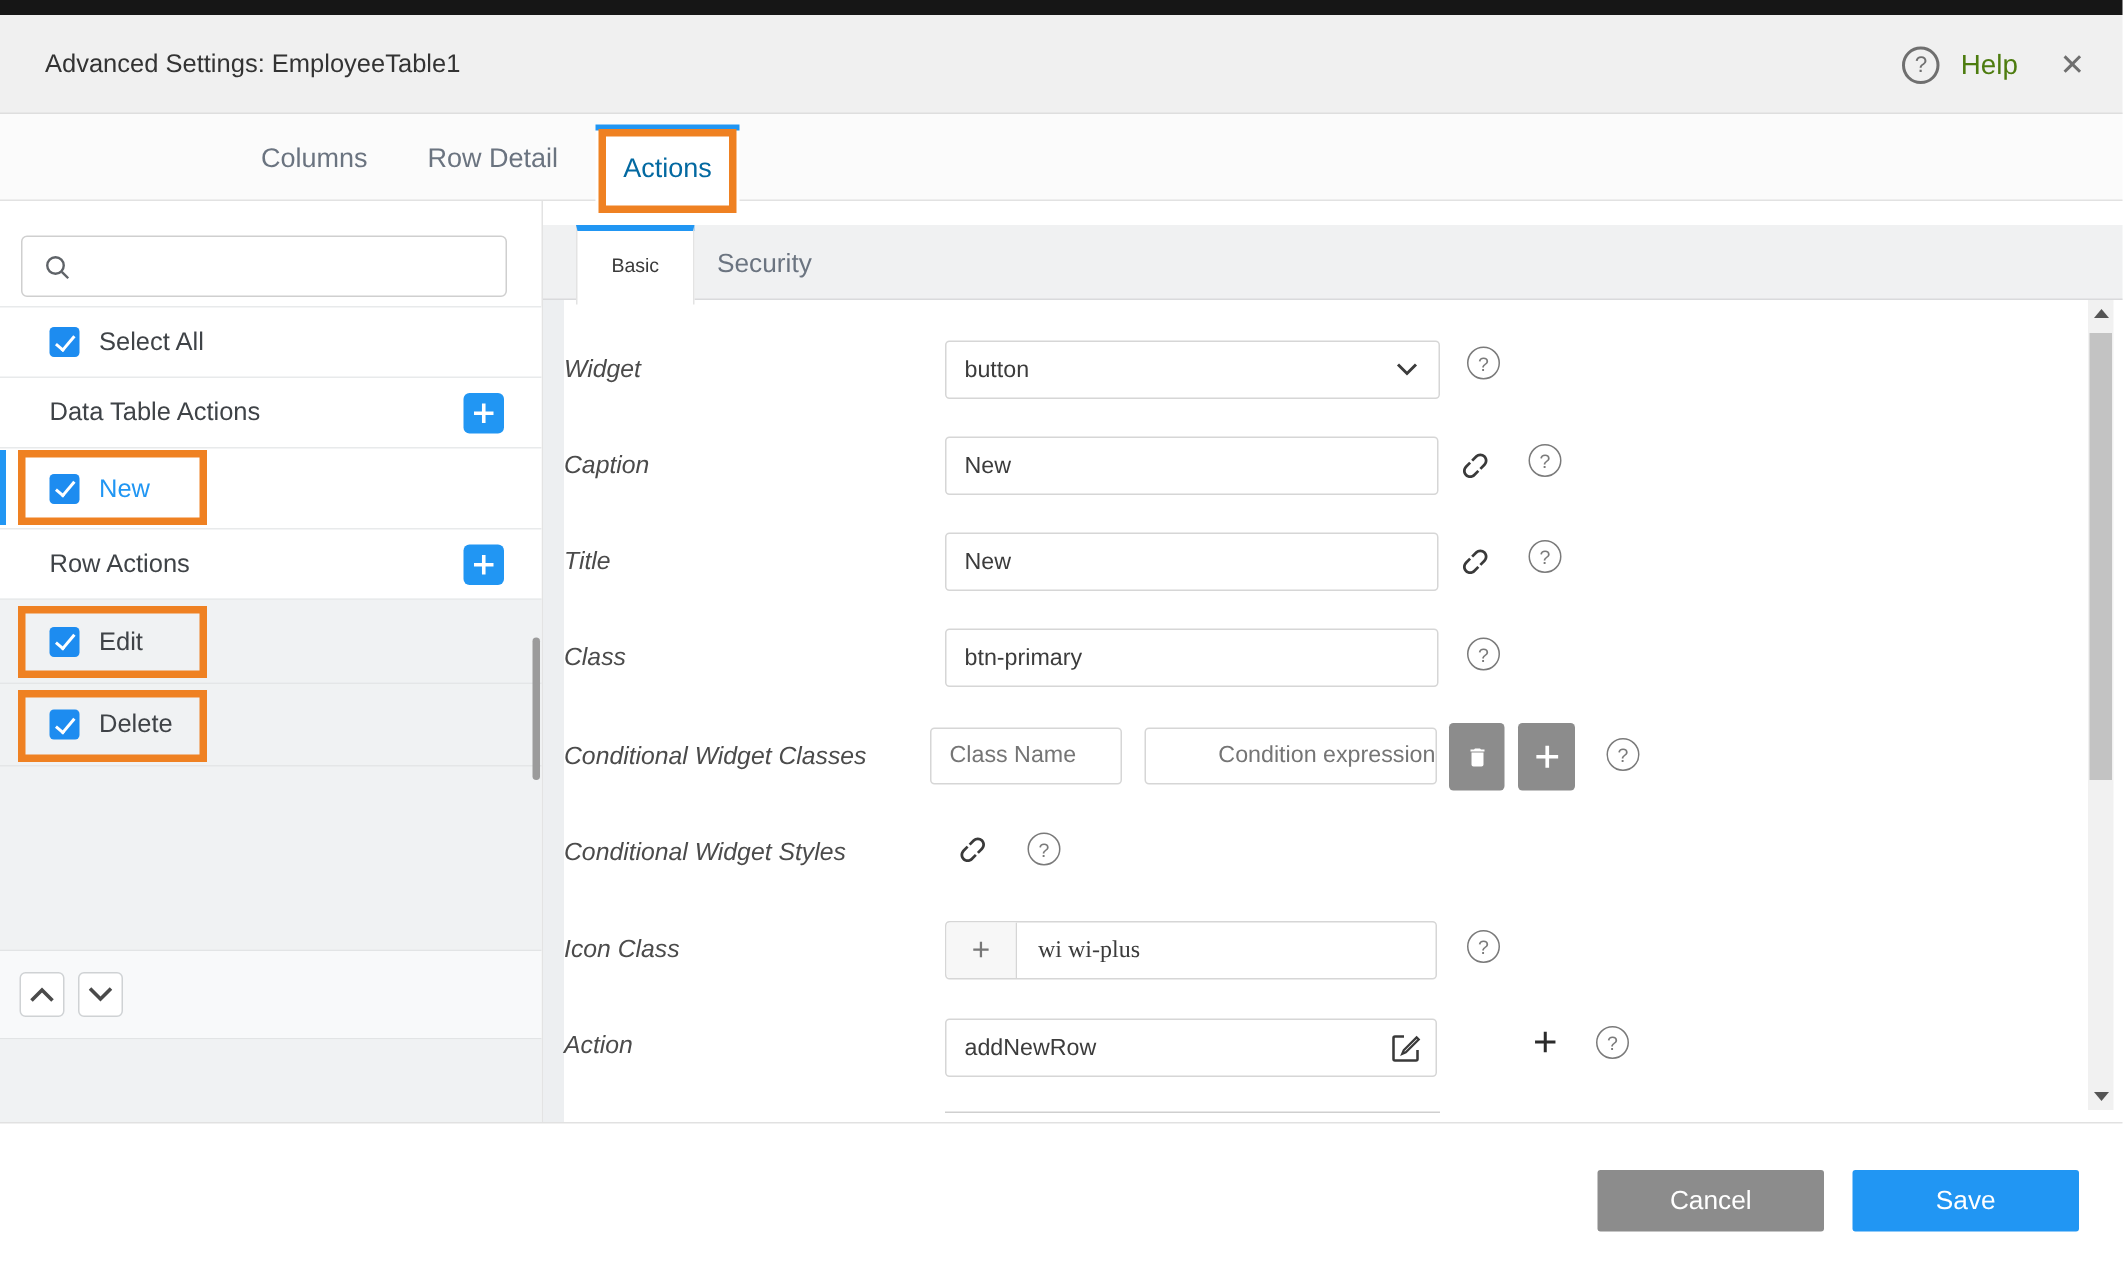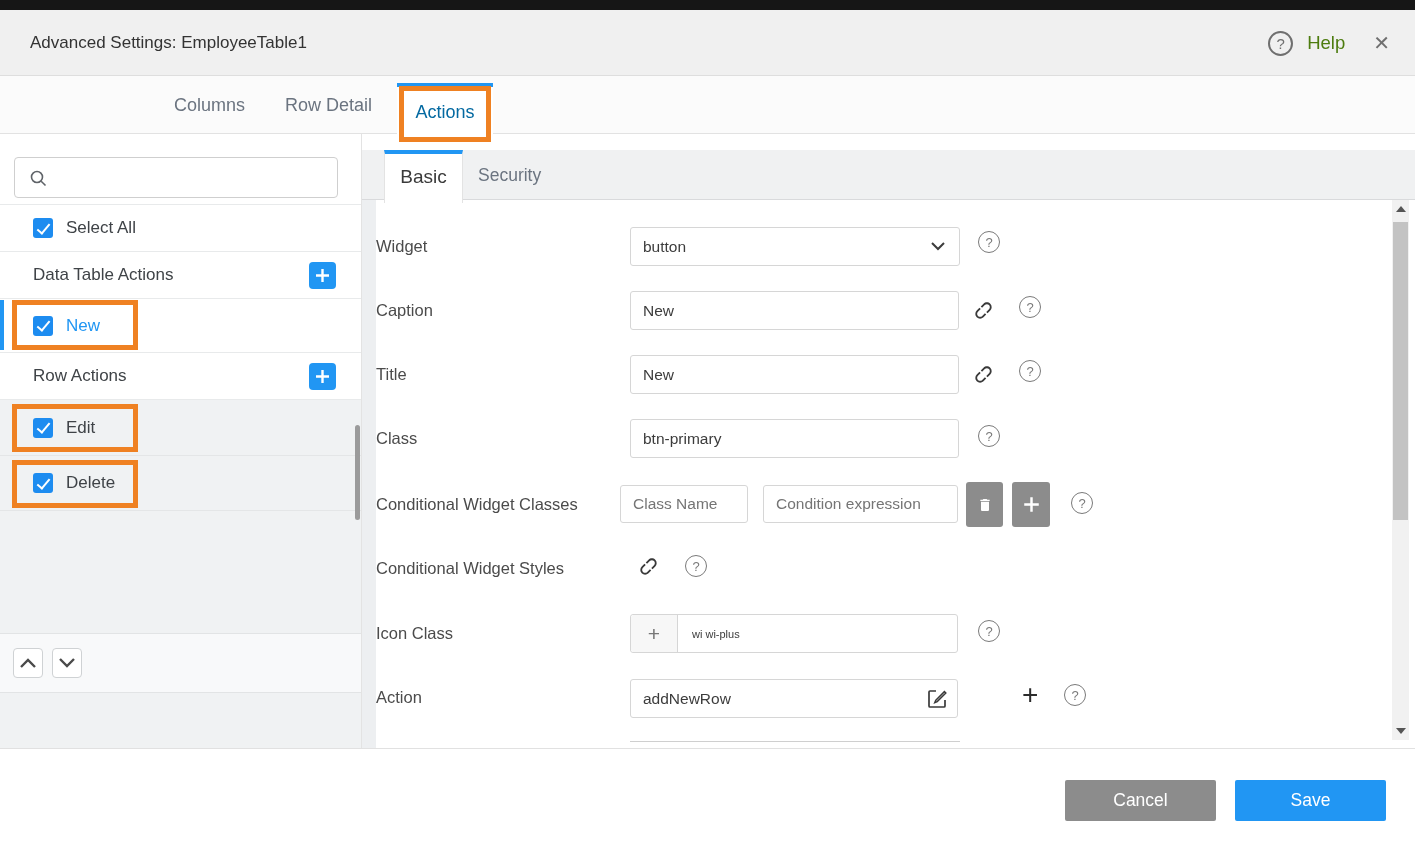--- a/index.html
+++ b/index.html
@@ -62,39 +62,39 @@
   .sb-thumb { position:absolute; left:355px; top:291px; width:5px; height:95px; background:#9b9b9b; border-radius:2.5px; }
   .updown-btn { width:30px; height:30px; background:#fff; border:1px solid #cfd2d4; border-radius:4px;
     display:flex; align-items:center; justify-content:center; }
 
   
   .pane { left:362px; top:134px; width:1053px; height:614px; background:#fff; }
   .subtabs { position:absolute; left:0; top:16px; width:1053px; height:50px; background:#f0f1f2; border-bottom:1px solid #d9dadc; }
   .gutter { position:absolute; left:0; top:66px; width:14px; height:548px; background:#edeff1; }
   .subtab-basic { position:absolute; left:22px; top:16px; width:79px; height:53px; background:#fff;
     border-top:4px solid #2196f3; border-left:1px solid #e3e3e3; border-right:1px solid #e3e3e3; z-index:5;
-    text-align:center; line-height:46px; font-size:19px; color:#3a3a3a; }
+    text-align:center; line-height:46px; font-size:13px; color:#3a3a3a; }
   .subtab-security { position:absolute; left:116px; top:16px; height:50px; line-height:50px; font-size:17.5px; color:#6b7480; }
 
-  .flabel { position:absolute; left:14px; font-size:16.5px; color:#4b4b4b; }
+  .flabel { position:absolute; left:14px; font-size:16.5px; color:#4b4b4b;font-style:italic; }
   .finput, .fselect { position:absolute; height:39px; border:1px solid #d6d6d6; border-radius:3px; background:#fff;
     font-size:15.5px; color:#3c3c3c; padding-left:12px; font-family:inherit; outline:none; }
   .fselect { display:flex; align-items:center; }
   .fselect .chev { position:absolute; right:14px; }
   .help-icon { position:absolute; width:22px; height:22px; border:1.5px solid #7a7a7a; border-radius:50%;
     color:#7a7a7a; font-size:13px; display:flex; align-items:center; justify-content:center; }
   .link-icon { position:absolute; width:23px; height:23px; }
   .gray-btn { position:absolute; width:38px; height:45px; background:#8c8c8c; border-radius:3px;
     display:flex; align-items:center; justify-content:center; border:none; }
   .igroup { position:absolute; height:39px; border:1px solid #d6d6d6; border-radius:3px; display:flex; background:#fff; }
   .igroup .prefix { width:47px; background:#f7f7f7; border-right:1px solid #d6d6d6; color:#777;
     font-size:21px; font-weight:300; display:flex; align-items:center; justify-content:center;
     border-radius:3px 0 0 3px; }
-  .igroup input { border:none; outline:none; flex:1; font-size:11px; color:#3c3c3c; padding-left:14px;
-    background:transparent; font-family:Liberation Sans, sans-serif; }
+  .igroup input { border:none; outline:none; flex:1; font-size:16px; color:#3c3c3c; padding-left:14px;
+    background:transparent; font-family:Liberation Serif, serif; }
   .add-plus { position:absolute; font-size:28px; font-weight:300; color:#2b2b2b; line-height:28px; }
   .partial-line { position:absolute; left:268px; top:607px; width:330px; height:1px; background:#cfcfcf; }
 
   
   .vscroll { position:absolute; left:1030px; top:66px; width:17px; height:540px; background:#f1f1f1; }
   .tri-up { width:0; height:0; border-left:5px solid transparent; border-right:5px solid transparent;
     border-bottom:6px solid #555; margin:6px auto 0; }
   .tri-down { width:0; height:0; border-left:5px solid transparent; border-right:5px solid transparent;
     border-top:6px solid #555; margin:0 auto; position:absolute; bottom:6px; left:3.5px; }
   .vthumb { position:absolute; left:1px; top:22px; width:15px; height:298px; background:#c3c3c3; }
@@ -225,21 +225,21 @@
     <path d="M3.9 12c0-1.71 1.39-3.1 3.1-3.1h4V7H7c-2.76 0-5 2.24-5 5s2.24 5 5 5h4v-1.9H7c-1.71 0-3.1-1.39-3.1-3.1zM17 7h-4v1.9h4c1.71 0 3.1 1.39 3.1 3.1s-1.39 3.1-3.1 3.1h-4V17h4c2.76 0 5-2.24 5-5s-2.24-5-5-5z" fill="#3a3a3a"></path>
   </svg>
   <div class="help-icon" style="left:657px; top:226px">?</div>
 
   <div class="flabel" style="top:295px">Class</div>
   <input class="finput" style="left: 268px; top: 285px; width: 329px;" value="btn-primary">
   <div class="help-icon" style="left:616px; top:291px">?</div>
 
   <div class="flabel" style="top:361px">Conditional Widget Classes</div>
   <input class="finput" style="left: 258px; top: 351px; width: 128px; height: 38px;" placeholder="Class Name">
-  <input class="finput" style="left: 401px; top: 351px; width: 195px; height: 38px;" placeholder="Condition expression">
+  <input class="finput" style="left: 401px; top: 351px; width: 195px; height: 38px; text-align: right;" placeholder="Condition expression">
   <button class="gray-btn" style="left:604px; top:348px; width:37px">
     <svg width="16" height="18" viewBox="0 0 24 24">
       <path fill="#fff" d="M6 19c0 1.1.9 2 2 2h8c1.1 0 2-.9 2-2V7H6v12zM19 4h-3.5l-1-1h-5l-1 1H5v2h14V4z"></path>
     </svg>
   </button>
   <button class="gray-btn" style="left:650px; top:348px">
     <svg width="19" height="19" viewBox="0 0 17 17">
       <path d="M8.5 2v13M2 8.5h13" stroke="#fff" stroke-width="2.2"></path>
     </svg>
   </button>

